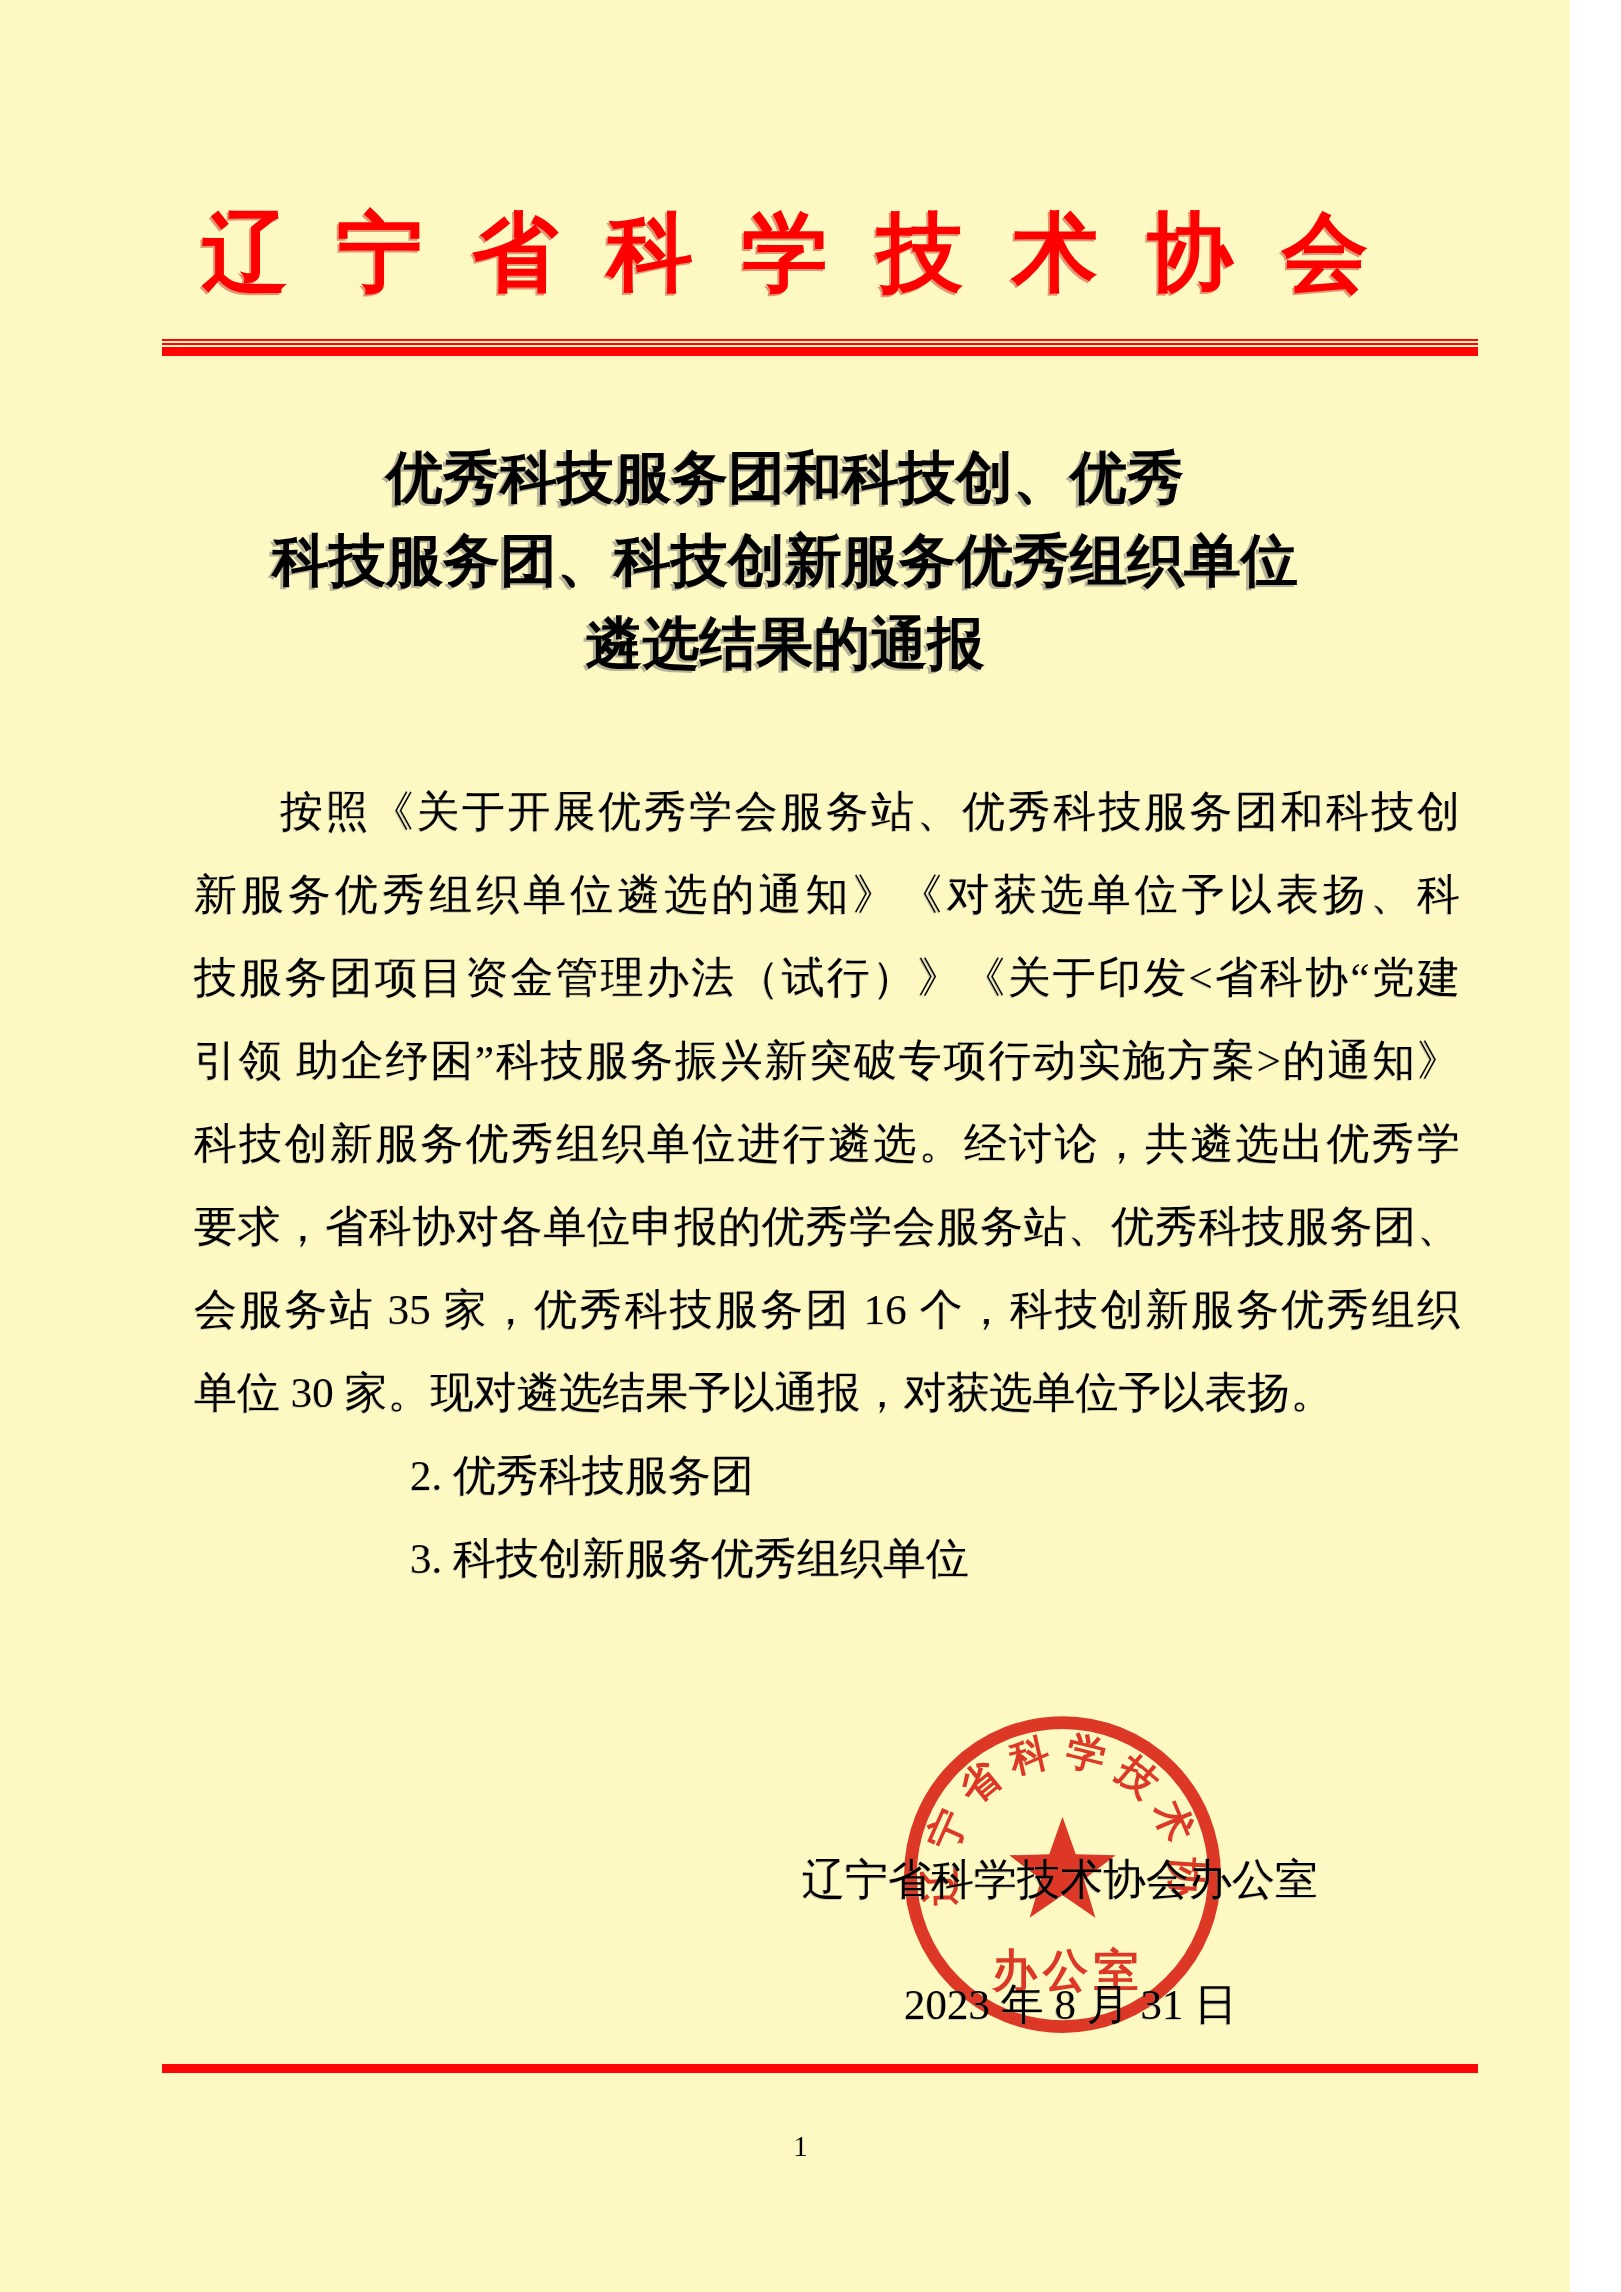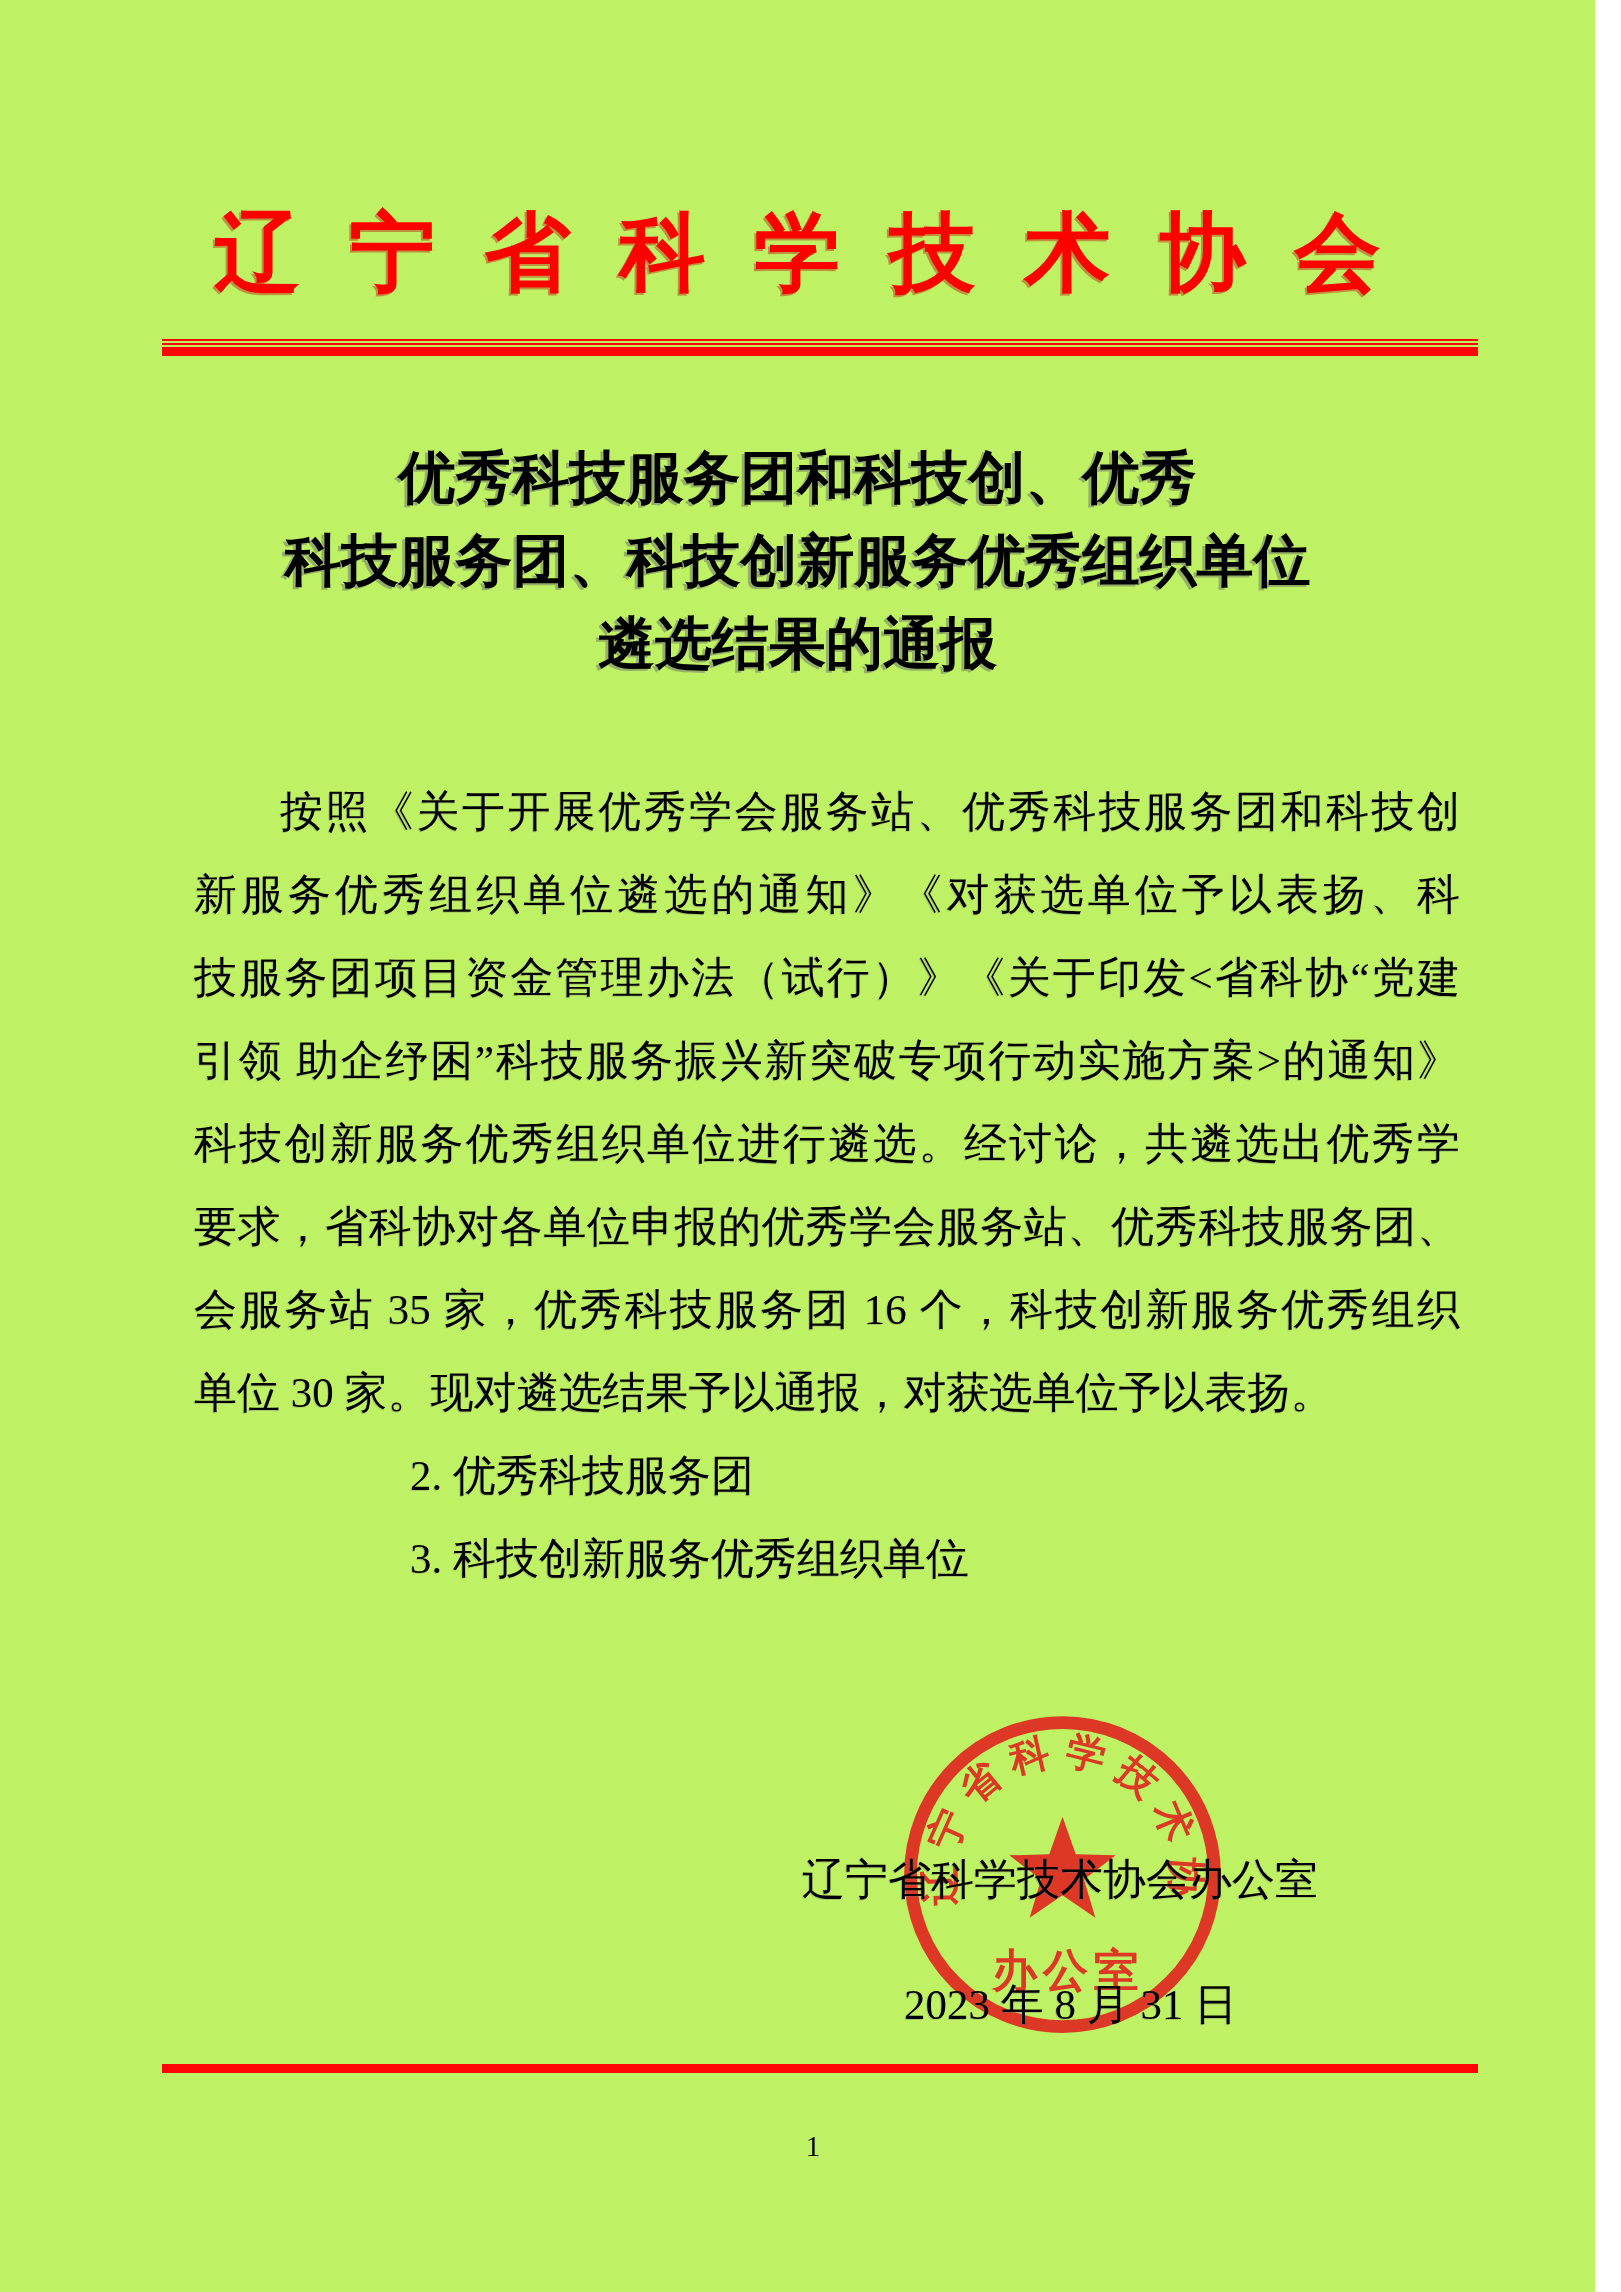--- a/index.html
+++ b/index.html
@@ -5,25 +5,24 @@
   :root{
     --letterhead_red:#fe0000;
     --rule_red:#fe0606;
     --seal_red:#dd3726;
     --text_black:#000000;
   }
   html,body{margin:0;padding:0;background:#ffffff;}
   .page{
     position:relative;
     width:1570px;height:2293px;
-    background:#bef264;
+    background:#fef9c3;
     overflow:hidden;
     font-family:"Liberation Serif","DejaVu Serif",serif;
     color:var(--text_black);
-    padding-left:25px;
   }
   
   .letterhead{
     position:absolute;top:210px;left:0;width:100%;
     text-align:center;
     font-size:86px;line-height:1;font-weight:bold;
     color:var(--letterhead_red);
     text-shadow:-2px 2px 0 rgba(190,30,20,.45);
     white-space:nowrap;
   }

